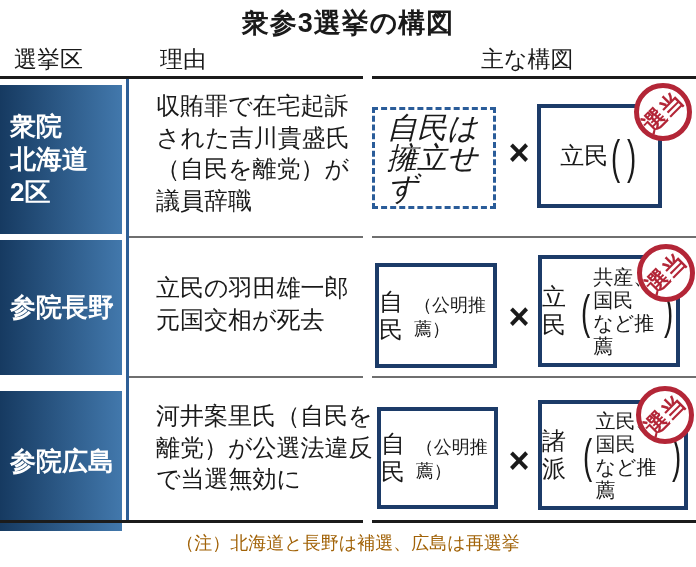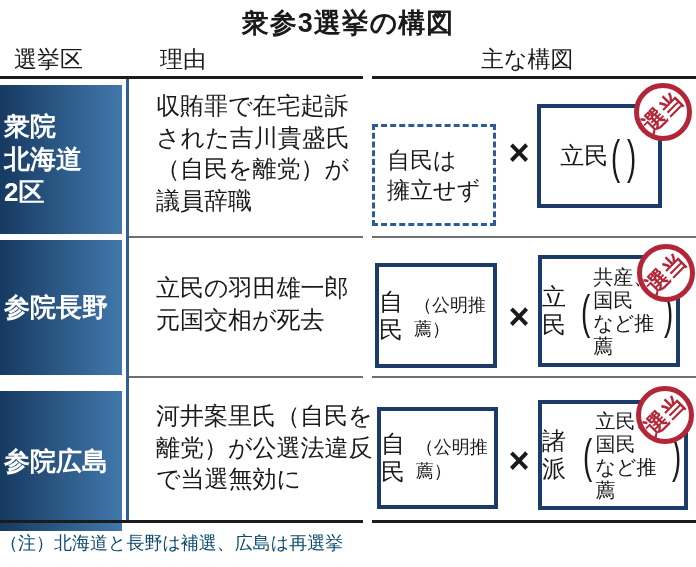--- a/index.html
+++ b/index.html
@@ -23,35 +23,35 @@
   .rowline{position:absolute;background:#6f6f6f;height:2px;}
   .rowline1-l{left:129px;top:236px;width:234px;}
   .rowline1-r{left:372px;top:236px;width:324px;}
   .rowline2-l{left:129px;top:376px;width:234px;}
   .rowline2-r{left:372px;top:376px;width:324px;}
 
   .vline{position:absolute;left:126px;top:79px;width:3px;height:441px;background:#2e5f96;}
 
   .district{position:absolute;left:0;width:122px;display:flex;align-items:center;
             background:linear-gradient(90deg,#163a61,#4278ac);color:#fff;font-weight:bold;
-            padding-left:4px;box-sizing:border-box;white-space:pre-line;}
+            padding-left:10px;box-sizing:border-box;white-space:pre-line;}
   .district1{top:85px;height:149px;font-size:26px;line-height:33px;}
   .district2{top:240px;height:135px;font-size:26px;}
   .district3{top:391px;height:140px;font-size:26px;}
 
   .reason{position:absolute;left:156px;width:232px;font-size:24px;line-height:31.5px;
           white-space:pre-line;}
   .reason1{top:90px;}
   .reason2{top:272px;}
   .reason3{top:400px;}
 
-  .nobox{position:absolute;left:372px;top:124px;width:124px;height:102px;
+  .nobox{position:absolute;left:372px;top:107px;width:124px;height:102px;
          border:3px dashed #2a5c99;box-sizing:border-box;display:flex;flex-direction:column;
-         justify-content:center;padding-left:12px;font-size:23px;line-height:30px;
-         white-space:pre-line;}
+         justify-content:center;padding-left:12px;font-size:30px;line-height:30px;
+         white-space:pre-line;font-style:italic;}
 
   .vs{position:absolute;left:500px;width:38px;text-align:center;
       font-size:36px;font-weight:900;color:#1a1a1a;}
   .vs1{top:132px;}.vs2{top:296px;}.vs3{top:440px;}
 
   .pbox{position:absolute;border:4px solid #1c3b68;box-sizing:border-box;background:#fff;
         display:flex;flex-direction:row;justify-content:center;align-items:center;}
   .pbox-r1-right{left:537px;top:104px;width:125px;height:104px;}
   .pbox-r2-left {left:375px;top:263px;width:122px;height:105px;}
   .pbox-r2-right{left:538px;top:255px;width:142px;height:112px;}
@@ -66,22 +66,22 @@
 
   .stamp{position:absolute;width:58px;height:58px;border-radius:50%;
          border:5px solid #b32637;background:#fff;box-sizing:border-box;
          display:flex;align-items:center;justify-content:center;z-index:5;}
   .stamp-r1{left:634px;top:83px;}
   .stamp-r2{left:637px;top:244px;}
   .stamp-r3{left:636px;top:386px;}
   .stamp-inner{display:flex;flex-direction:row-reverse;transform:rotate(-45deg);
                color:#b32637;font-weight:bold;font-size:23px;line-height:23px;}
 
-  .note{position:absolute;left:0;top:531px;width:696px;
-        font-size:18px;color:#0c4a6e;}
+  .note{position:absolute;left:0;top:531px;width:696px;text-align:center;
+        font-size:18px;color:#a16207;}
 </style>
 </head>
 <body>
 
 <div class="canvas">
 
   <div class="title">衆参3選挙の構図</div>
 
   <div class="col-head head-district">選挙区</div>
   <div class="col-head head-reason">理由</div>

